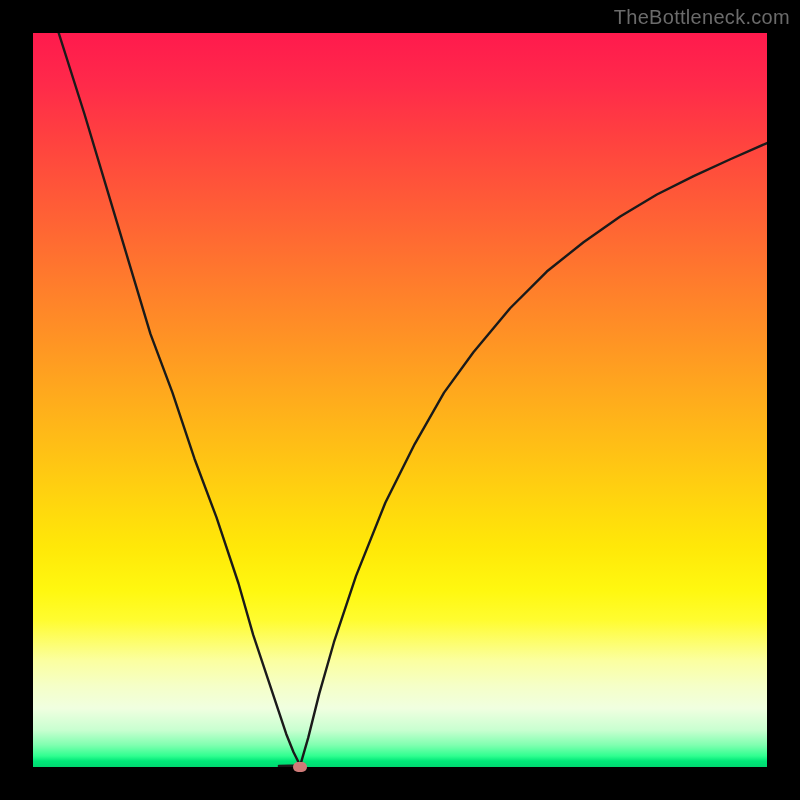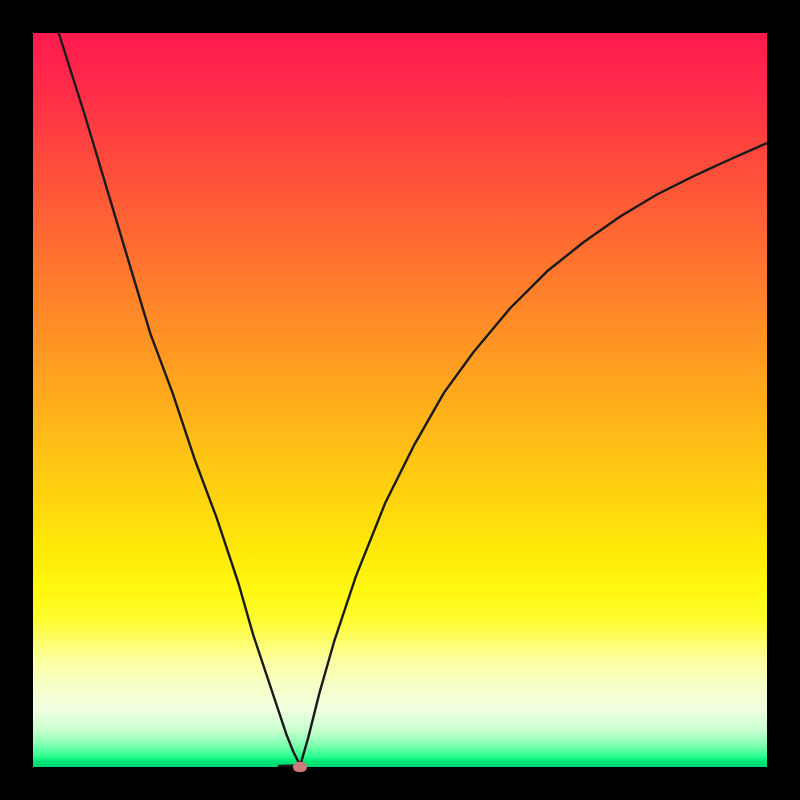--- a/index.html
+++ b/index.html
@@ -76,13 +76,14 @@
 </head>
 <body>
 
 <div class="frame">
   <div class="plot-area">
     <svg class="curve-layer" viewBox="0 0 734 734" preserveAspectRatio="none">
       <path id="curve-path" fill="none" stroke-width="2.4" stroke-linecap="round" stroke-linejoin="round" d="M25.69 0.00 L51.38 80.74 L73.40 154.14 L95.42 227.54 L117.44 300.94 L139.46 359.66 L161.48 425.72 L183.50 484.44 L205.52 550.50 L220.20 601.88 L234.88 645.92 L245.89 678.95 L253.23 700.97 L260.57 719.32 L267.18 732.53 L245.89 732.90 L253.23 732.90 L260.57 732.90 L267.18 732.90 L267.18 732.53 L275.25 704.64 L286.26 660.60 L300.94 609.22 L322.96 543.16 L352.32 469.76 L381.68 411.04 L411.04 359.66 L440.40 319.29 L477.10 275.25 L513.80 238.55 L550.50 209.19 L587.20 183.50 L623.90 161.48 L660.60 143.13 L697.30 126.25 L734.00 110.10" stroke="#1a1a1a"></path>
     </svg>
     <div class="marker" id="marker" style="left: 267.176px; top: 734px; background: rgb(207, 122, 120);"></div>
   </div>
+  <div class="watermark">TheBottleneck.com</div>
 </div>
 
 </body></html>

